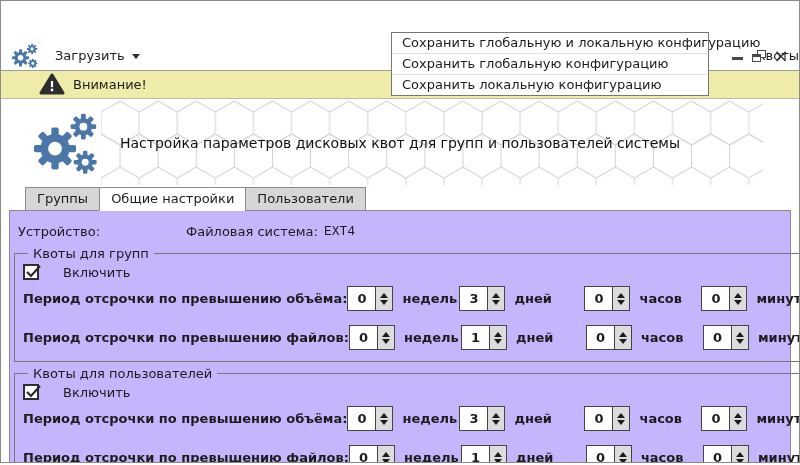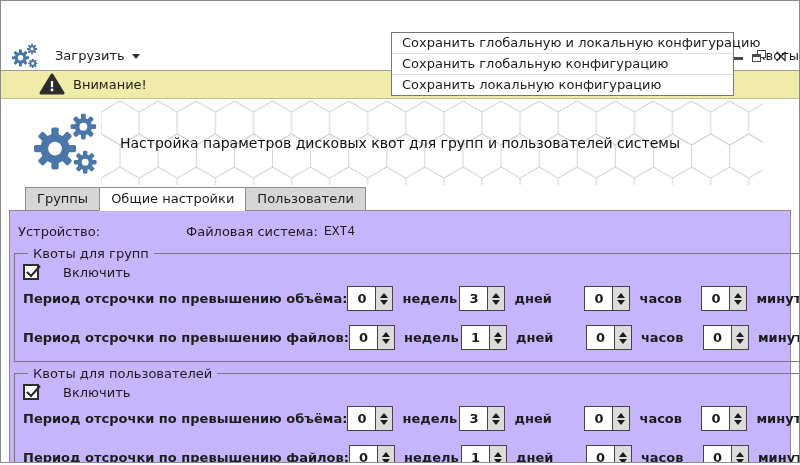--- a/index.html
+++ b/index.html
@@ -42,21 +42,21 @@
   .close-glyph { font-size: 18px; line-height: 16px; color: #3f3f3f; }
 
   
   .warnbar {
     height: 28px; background: #efeca9; border-bottom: 1px solid #bdbd9b;
     display: flex; align-items: center; padding-left: 38px; gap: 8px;
   }
 
   
   .savemenu {
-    position: absolute; left: 390px; top: 31px; width: 343px;
+    position: absolute; left: 390px; top: 31px; width: 318px;
     background: #fff; border: 1px solid #777; z-index: 10;
   }
   .savemenu .item { padding: 2px 10px 3px; line-height: 15px; white-space: nowrap; }
   .savemenu .item + .item { border-top: 1px solid #e2e2e2; }
 
   
   .header { position: relative; height: 88px; background: #fff; overflow: hidden; }
   .hexpattern { position: absolute; left: 100px; top: 2px; width: 662px; height: 84px; }
   .logo { position: absolute; left: 26px; top: 13px; width: 78px; height: 64px; }
   .header-title {

